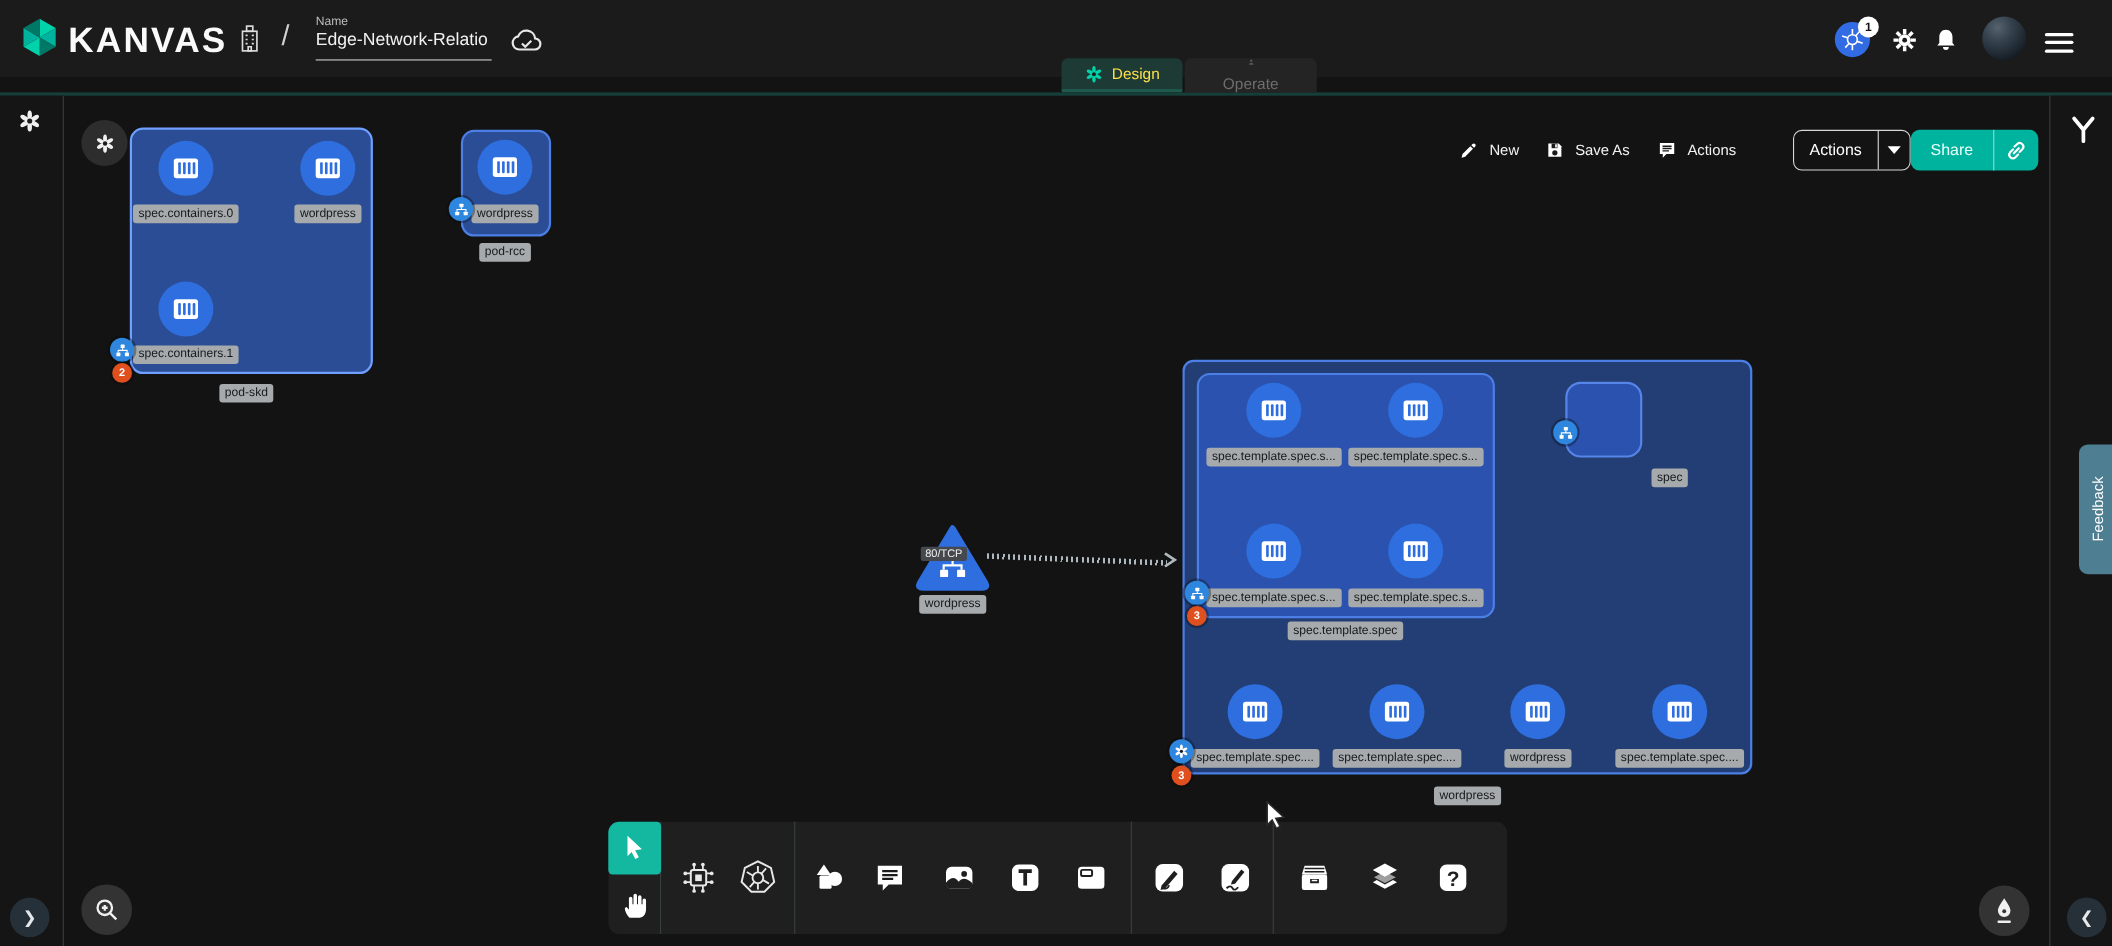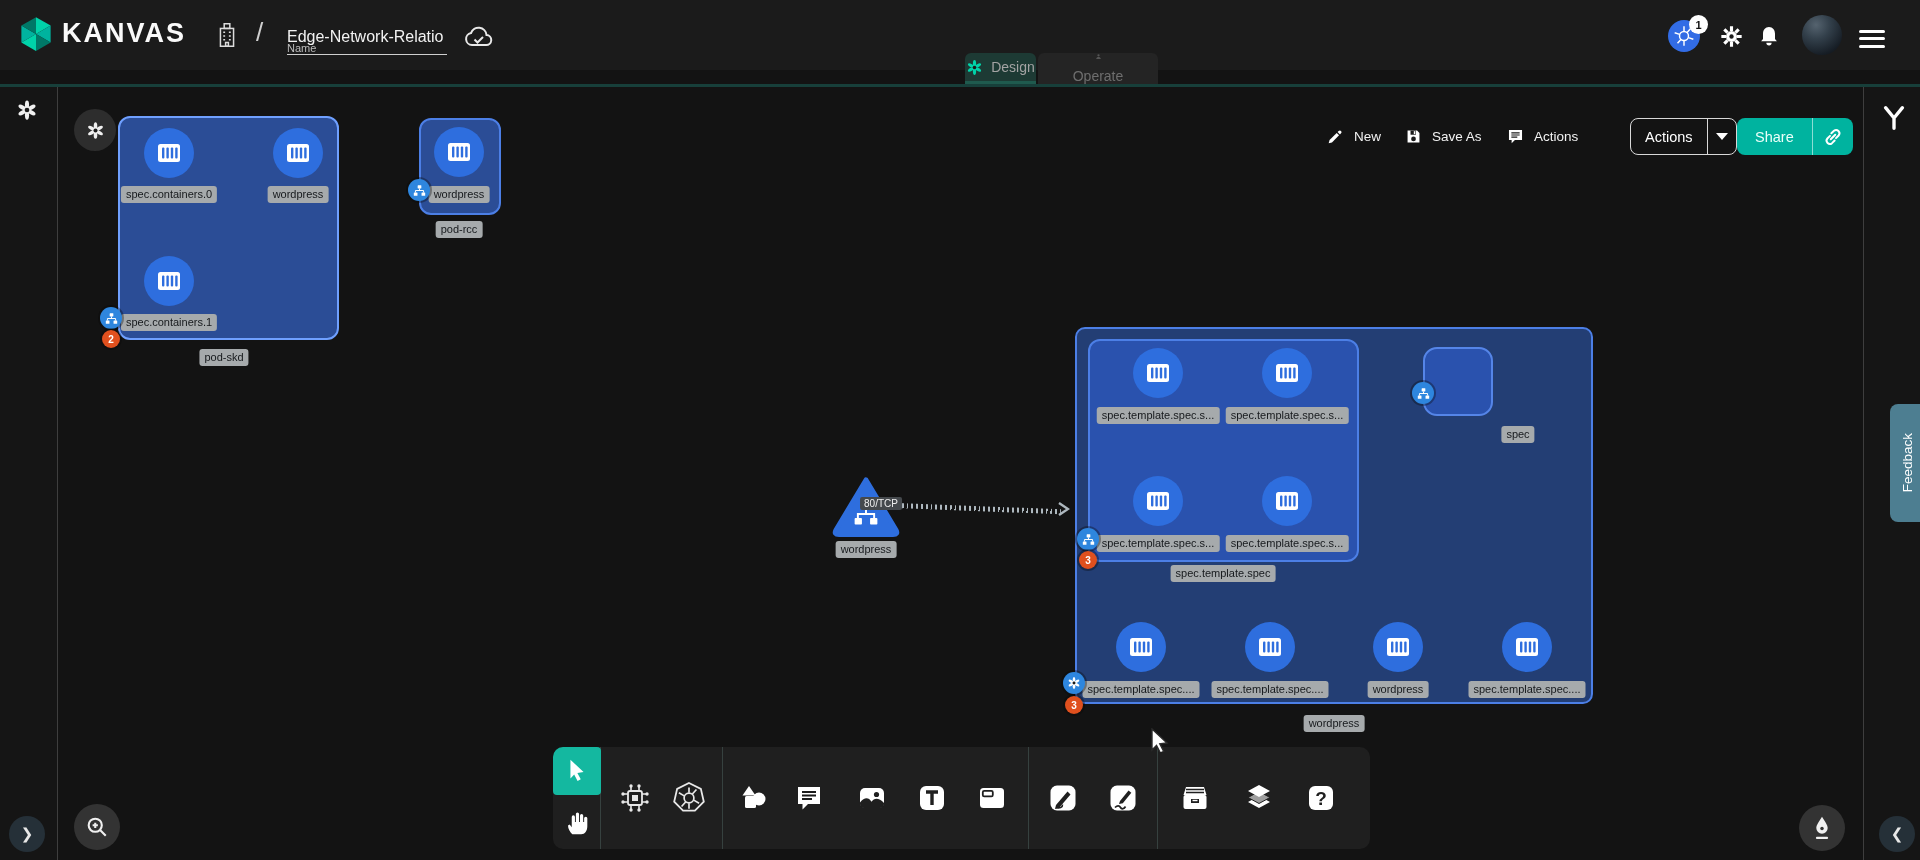--- a/index.html
+++ b/index.html
@@ -2,29 +2,29 @@
 <html><head>
 <meta charset="utf-8">
 <style>
   html,body{margin:0;padding:0;background:#0c0c0c;}
   #app{position:relative;width:1920px;height:860px;overflow:hidden;background:#131313;
        font-family:"Liberation Sans",sans-serif;color:#eee;}
   .abs{position:absolute;}
   
   #header{position:absolute;left:0;top:0;width:1920px;height:70px;background:#1b1b1b;}
   #tabline{position:absolute;left:0;top:84px;width:1920px;height:3px;background:#173f3a;}
-  .logo-text{font-size:27px;font-weight:bold;letter-spacing:2px;color:#fafafa;}
-  .name-label{font-size:11px;color:#bdbdbd;margin-top:28px;}
+  .logo-text{font-size:32px;font-weight:bold;letter-spacing:2px;color:#fafafa;}
+  .name-label{font-size:11px;color:#bdbdbd;}
   .name-value{font-size:16px;color:#f2f2f2;border-bottom:1px solid #cfcfcf;width:160px;
               padding-bottom:8px;white-space:nowrap;overflow:hidden;}
   .slash{font-size:26px;color:#cfcfcf;font-weight:300;}
   
   .tab{height:31px;display:flex;align-items:center;justify-content:center;gap:8px;
        border-radius:6px 6px 0 0;font-size:14px;cursor:pointer;}
-  #tab-design{background:#1d3a34;color:#a3a3a3;width:71px;border-bottom:3px solid #1f5a4e;box-sizing:border-box;}
+  #tab-design{background:#1d3a34;color:#fde047;width:110px;border-bottom:3px solid #1f5a4e;box-sizing:border-box;}
   #tab-operate{background:#242424;color:#6e6e6e;width:120px;flex-direction:column;}
   
   .hicon{display:flex;align-items:center;justify-content:center;}
   .avatar{width:40px;height:40px;border-radius:50%;
     background:radial-gradient(circle at 35% 25%,#55636f 0%,#33404b 35%,#171e26 75%,#0a0e13 100%);}
   .burger span{display:block;width:26px;height:3px;background:#fff;border-radius:2px;margin:4.5px 0;}
   
   .abtn{position:absolute;top:120px;height:32px;display:flex;align-items:center;gap:9px;
         font-size:13.5px;color:#f2f2f2;cursor:pointer;}
   #actions-btn{position:absolute;left:1630px;top:118px;height:37px;border:1.5px solid #d8d8d8;
@@ -407,21 +407,21 @@
     <path d="M35 5 L65 55 Q67.5 59.5 62 59.5 L8 59.5 Q2.5 59.5 5 55 Z" fill="#2E6EDE" stroke="#2E6EDE" stroke-width="5" stroke-linejoin="round"></path>
     <g transform="translate(22,26)">
         <use href="#ic-tree" width="26" height="26"></use>
       </g>
   </svg>
   <div class="abs" style="left:897px;top:503px;width:164px;height:5px;transform:rotate(2.2deg);transform-origin:left center;
        background:repeating-linear-gradient(90deg,#aeb8bf 0 1.8px,transparent 1.8px 4.8px)"></div>
   <svg class="abs" style="left:1058px;top:502px" width="12" height="14">
     <polyline points="1,1 10,7 1,13" stroke="#aeb8bf" stroke-width="2.4" fill="none"></polyline>
   </svg>
-  <div class="chip-dark" style="left:881px;top:497px">80/TCP</div>
+  <div class="chip-dark" style="left:858px;top:497px">80/TCP</div>
   <div class="chip" style="left:866px;top:541px">wordpress</div>
 
   <div class="kgroup" style="left:1075px;top:327px;width:518px;height:377px;background:#233E74;border-radius:10px"></div>
   <div class="kgroup" style="left:1088px;top:339px;width:271px;height:223px;background:#2A52AE"></div>
   <div class="knode" style="left:1133px;top:348px">
       <svg width="32" height="32">
         <use href="#ic-container"></use>
       </svg>
     </div>
   <div class="knode" style="left:1262px;top:348px">

